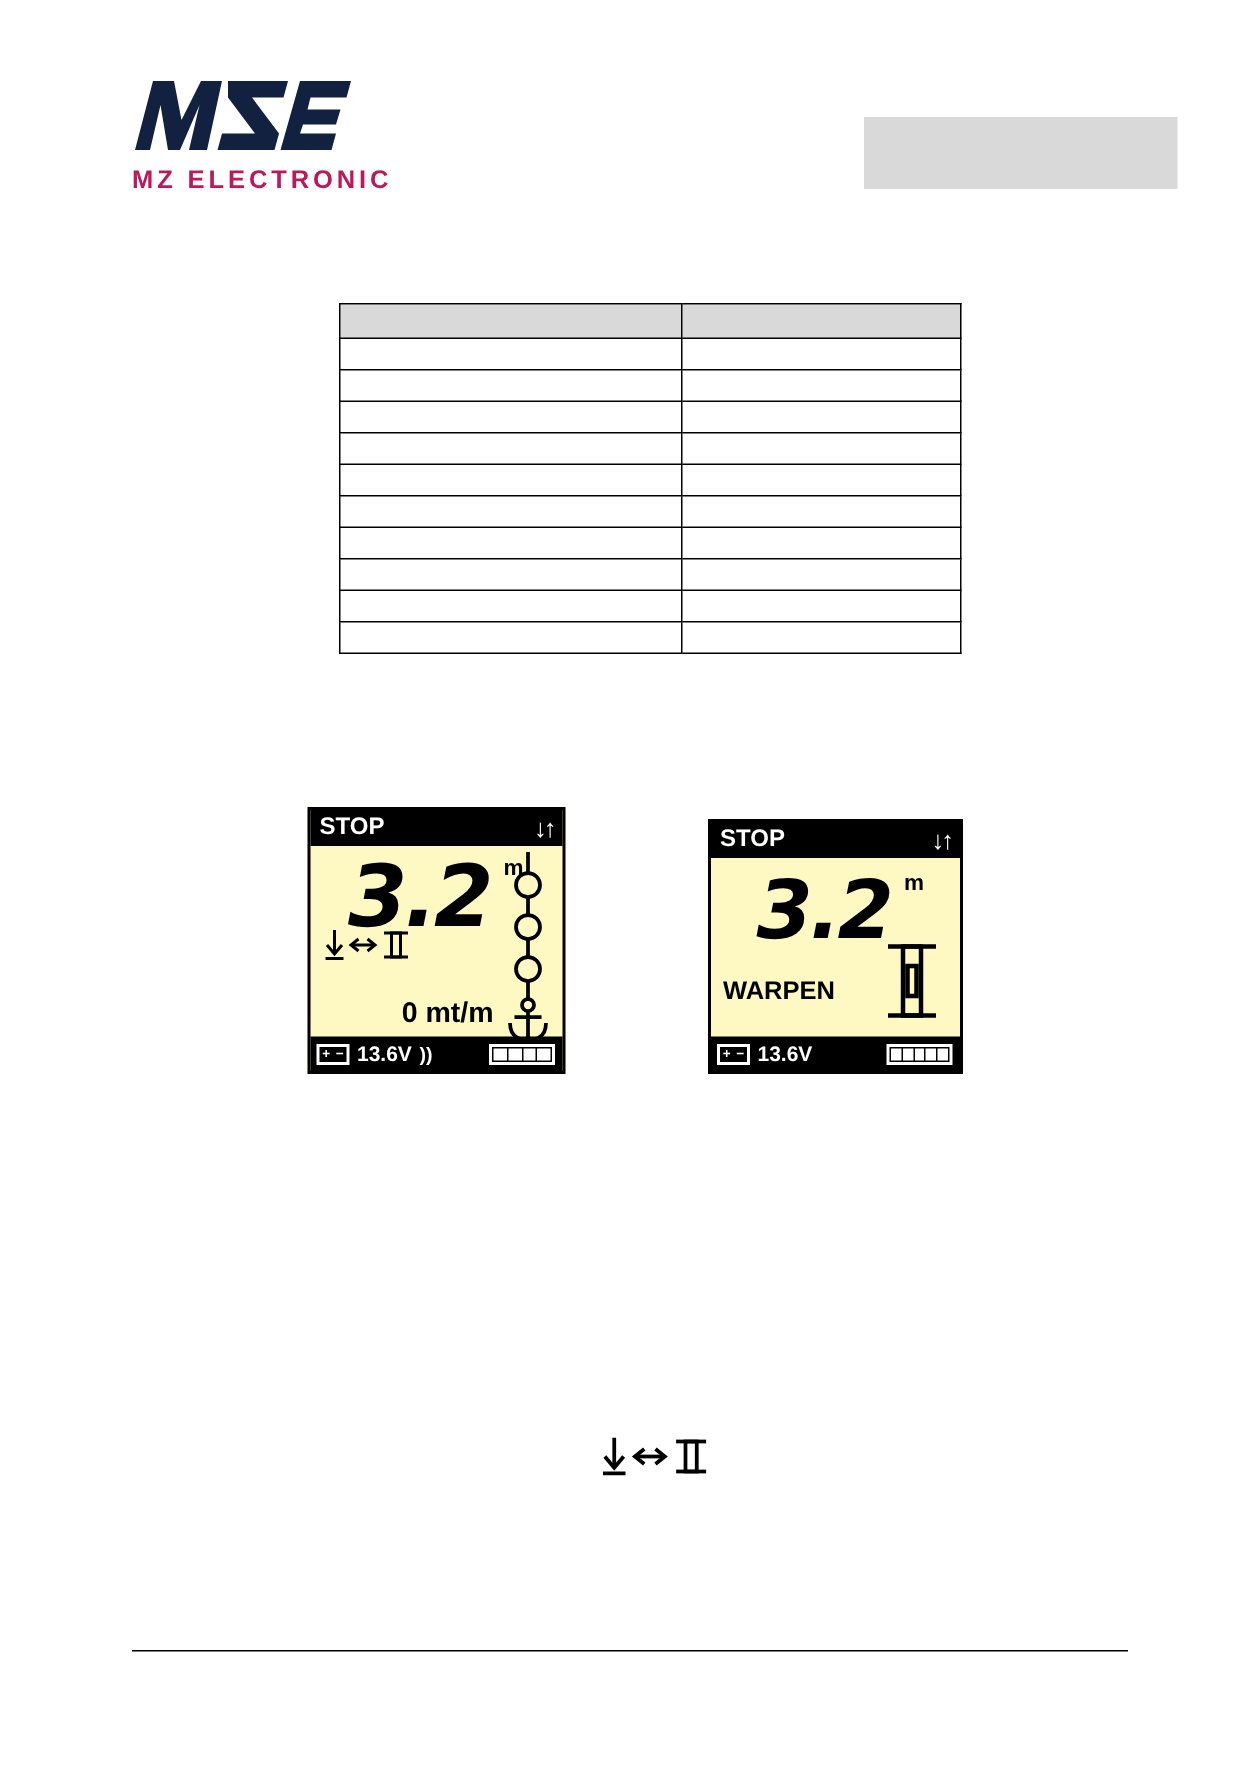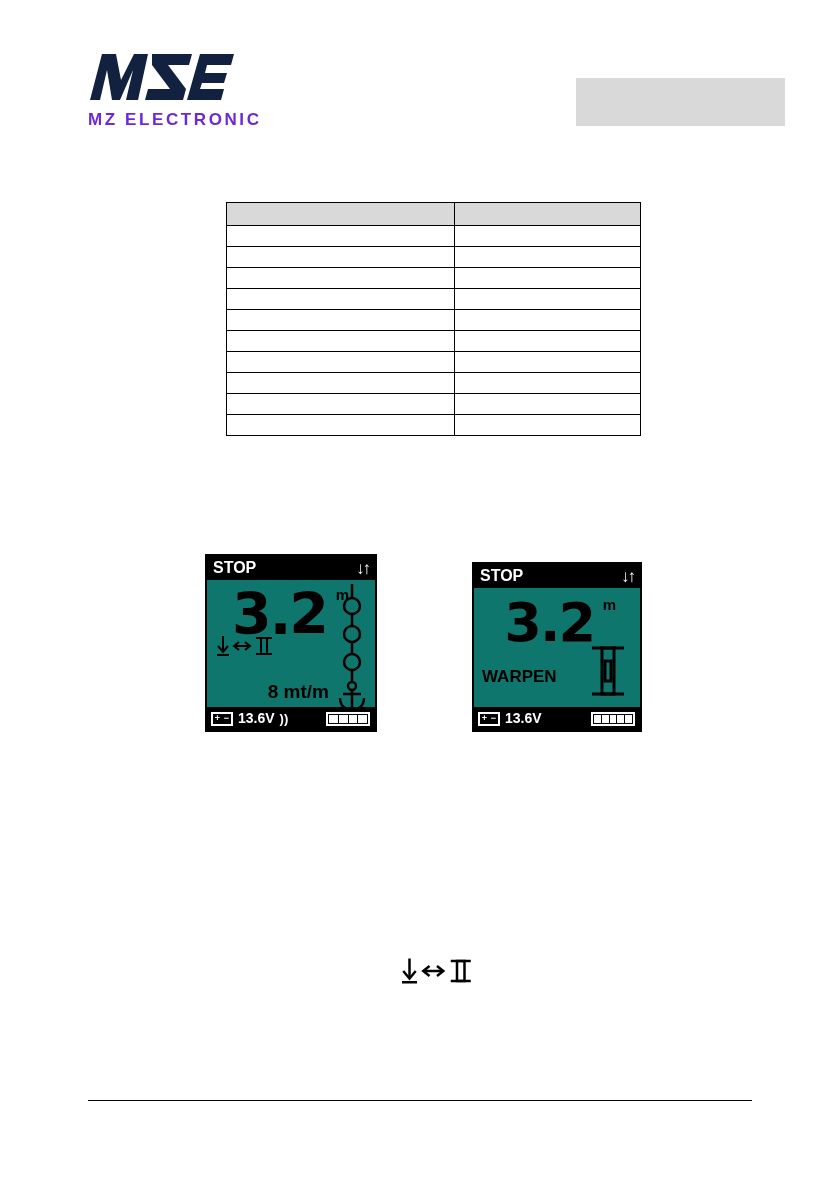--- a/index.html
+++ b/index.html
@@ -32,21 +32,21 @@
     font-style: italic;
     position: relative;
     height: 56px;
   }
   .logo-mark svg { display: block; }
   .logo-sub {
     font-family: "Liberation Sans", sans-serif;
     font-size: 17px;
     font-weight: bold;
     letter-spacing: 2.6px;
-    color: #6d28d9;
+    color: #be185d;
     margin-top: 6px;
   }
 
   .header-box {
     position: absolute;
     left: 576px;
     top: 78px;
     width: 209px;
     height: 48px;
     background: #d9d9d9;
@@ -73,24 +73,23 @@
   .spec-table th {
     background: #d9d9d9;
     height: 22px;
   }
   .col-a { width: 228px; }
   .col-b { width: 186px; }
 
   
   .lcd {
     position: absolute;
-    background: #0f766e;
+    background: #fef9c3;
     border: 2px solid #000000;
     box-sizing: border-box;
-    margin-top: 16px;
   }
   #lcd-left {
     left: 205px;
     top: 538px;
     width: 172px;
     height: 178px;
   }
   #lcd-right {
     left: 472px;
     top: 546px;
@@ -176,20 +175,21 @@
     left: 0;
     right: 0;
     top: 24px;
     bottom: 23px;
   }
   .big-value {
     position: absolute;
     font-weight: bold;
     font-family: "DejaVu Sans", sans-serif;
     letter-spacing: -2px;
+    font-style: italic;
   }
   #lcd-left .big-value {
     right: 48px;
     top: 6px;
     font-size: 57px;
     line-height: 57px;
   }
   #lcd-right .big-value {
     right: 46px;
     top: 8px;
@@ -356,21 +356,21 @@
           <polyline points="24,8 19,12 24,16"></polyline>
           <polyline points="30,8 35,12 30,16"></polyline>
 
           <line x1="41" y1="4" x2="57" y2="4"></line>
           <line x1="41" y1="20" x2="57" y2="20"></line>
           <rect x="46" y="4" width="6" height="16"></rect>
         </g>
       </svg>
     </div>
 
-    <div class="rate-text">8 mt/m</div>
+    <div class="rate-text">0 mt/m</div>
 
     <div class="chain-col">
       <svg width="34" height="128" viewBox="0 0 34 128" xmlns="http://www.w3.org/2000/svg">
         <g stroke="#000" stroke-width="2.5" fill="none">
           <line x1="17" y1="0" x2="17" y2="14"></line>
           <circle cx="17" cy="22" r="8"></circle>
           <line x1="17" y1="30" x2="17" y2="42"></line>
           <circle cx="17" cy="50" r="8"></circle>
           <line x1="17" y1="58" x2="17" y2="70"></line>
           <circle cx="17" cy="78" r="8"></circle>

